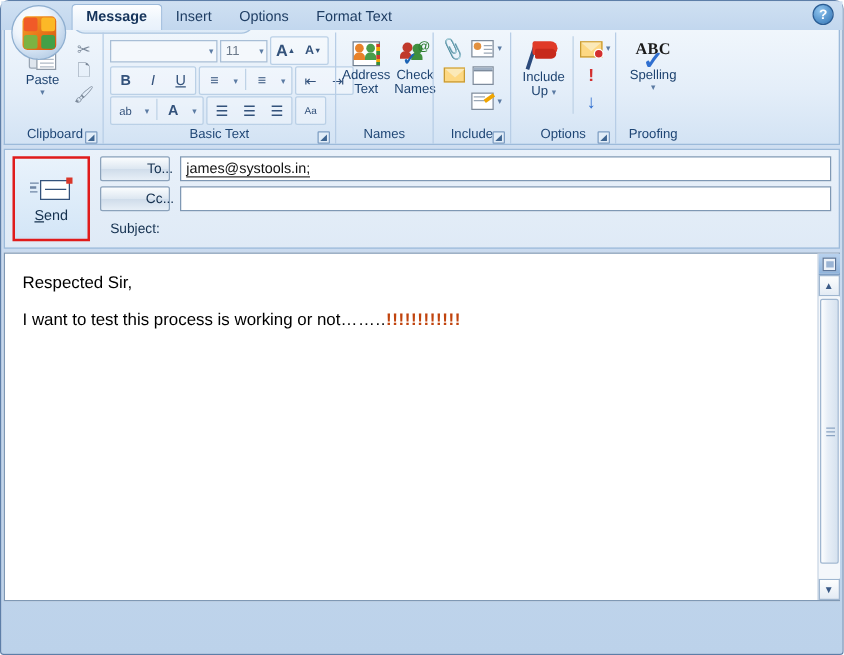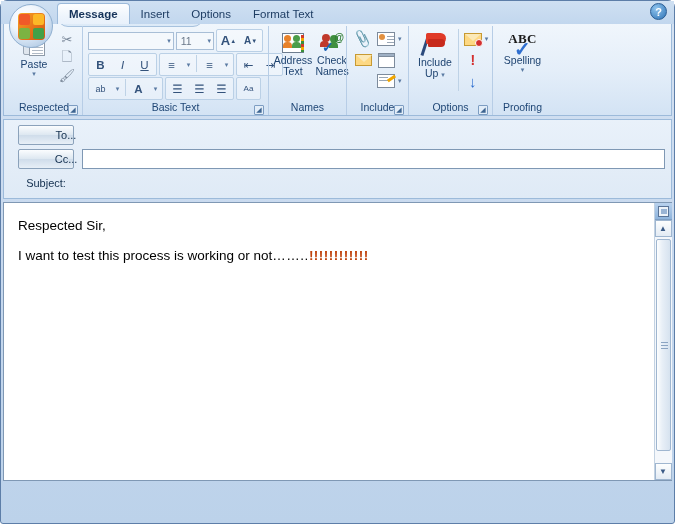--- a/index.html
+++ b/index.html
@@ -422,21 +422,21 @@
           <div class="lbl-sm">Paste</div>
           <div class="caret">▾</div>
         </div>
         <div class="mini-col">
           <div class="cut-ico">✂</div>
           <div class="copy-ico">🗋</div>
           <div class="fmt-ico">🖌</div>
         </div>
       </div>
       <div class="group-label">
-        <span>Respected</span>
+        <span>Clipboard</span>
         <span class="dlg-launcher">◢</span>
       </div>
     </div>
 
     <div class="group bt-grp">
       <div class="group-body">
         <div class="bt-rows">
           <div class="bt-row">
             <div class="combo font-combo">
               <span class="cv"></span>
@@ -639,25 +639,42 @@
         </div>
       </div>
       <div class="group-label">
         <span>Proofing</span>
       </div>
     </div>
 
   </div>
 
   <div class="hdr">
+    <div class="send-wrap">
+      <div class="send-btn">
+        <div class="send-ico">
+          <span class="send-lines">
+              <i></i>
+              <i></i>
+              <i></i>
+            </span>
+          <span class="send-env"></span>
+          <span class="send-mark"></span>
+        </div>
+        <div class="send-label"><u>S</u><span>end</span></div>
+      </div>
+    </div>
 
     <div class="fields">
       <div class="frow">
         <div class="fbtn">
             <span>To...</span>
+          </div>
+        <div class="finput to-val">
+            <span>james@systools.in;</span>
           </div>
       </div>
       <div class="frow">
         <div class="fbtn">
             <span>Cc...</span>
           </div>
         <div class="finput">
             <span></span>
           </div>
       </div>

